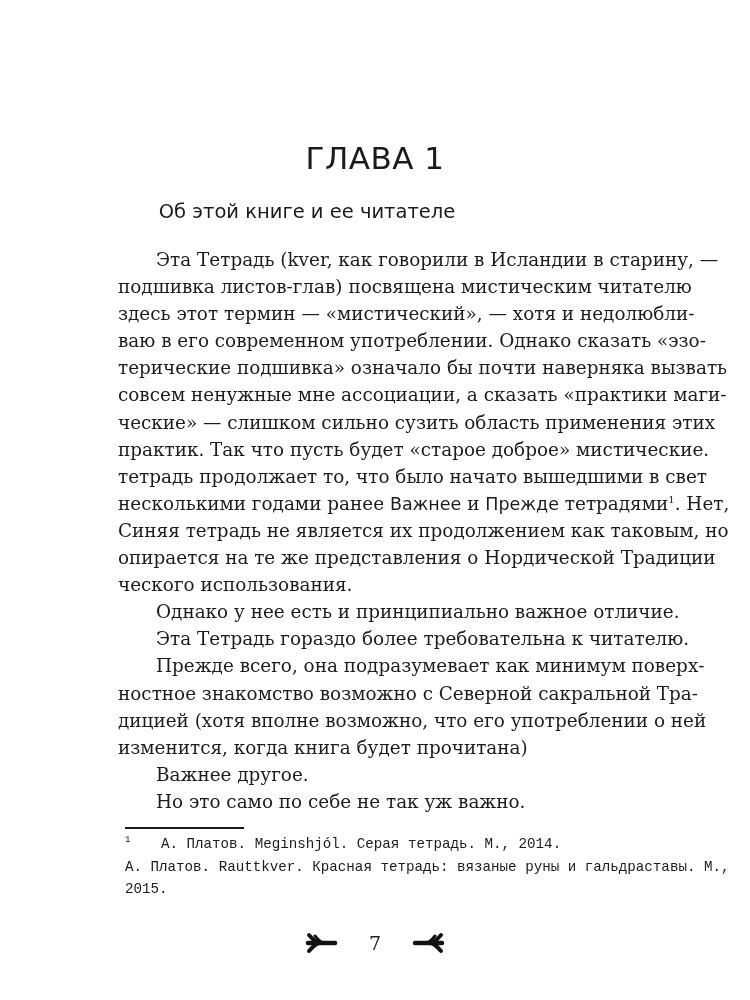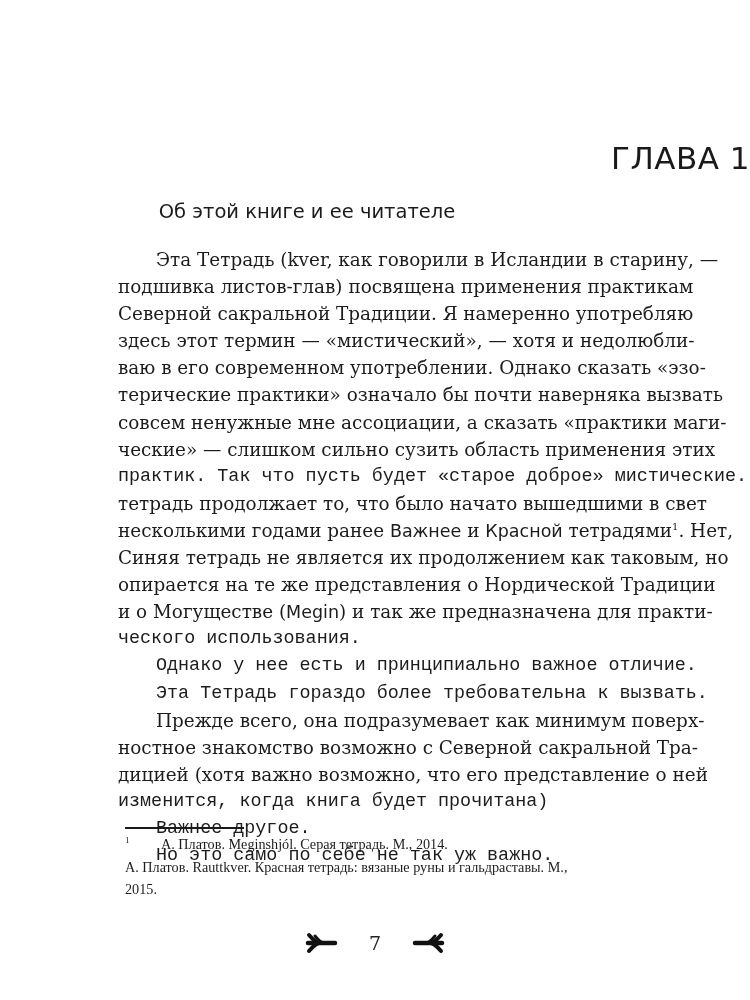--- a/index.html
+++ b/index.html
@@ -1,74 +1,72 @@
 <!DOCTYPE html>
 <html><head>
   <meta charset="utf-8">
   <style>
     html, body { margin: 0; padding: 0; background: #ffffff; }
     body { width: 750px; height: 1000px; position: relative; overflow: hidden; color: #1c1c1c; }
     .chapter {
-      position: absolute; left: 0; width: 750px; top: 140px; text-align: right;
+      position: absolute; left: 0; width: 750px; top: 140px; text-align: center;
       font-family: "DejaVu Sans", sans-serif; font-size: 31px; letter-spacing: 0.5px; font-weight: normal; color: #1a1a1a;
     }
     .subtitle {
       position: absolute; left: 0; width: 614px; top: 200px; text-align: center;
       font-family: "DejaVu Sans", sans-serif; font-size: 19.5px; color: #1a1a1a;
     }
     .body-text {
       position: absolute; left: 118px; width: 531px; top: 246px;
       font-family: "DejaVu Serif", serif; font-size: 18.4px; line-height: 27.1px; color: #1c1c1c;
     }
     .line { white-space: nowrap; height: 27.1px; text-align: justify; text-align-last: justify; }
-    .line.last { text-align-last: left; font-family: Liberation Mono, monospace; }
+    .line.last { text-align-last: left; }
     .line.indent { padding-left: 38px; }
     .sans { font-family: "DejaVu Sans", sans-serif; font-size: 17.5px; }
     sup { font-size: 10px; vertical-align: 7px; line-height: 0; }
     .fn-rule { position: absolute; left: 125px; top: 827px; width: 119px; height: 2px; background: #1a1a1a; }
     .footnotes {
       position: absolute; left: 125px; width: 520px; top: 829px;
-      font-family: Liberation Serif, serif; font-size: 14.2px; line-height: 22.5px; color: #1c1c1c;
+      font-family: Liberation Mono, monospace; font-size: 14.2px; line-height: 22.5px; color: #1c1c1c;
     }
     .fn-line { white-space: nowrap; }
     .fn-mark { font-size: 9px; vertical-align: 6px; display: inline-block; width: 36px; }
     .folio {
       position: absolute; top: 928px; left: 0; width: 750px; height: 30px;
       display: flex; justify-content: center; align-items: center; gap: 30px;
     }
     .page-num { font-family: "DejaVu Serif", serif; font-size: 19px; color: #222; }
     .orn svg { display: block; }
   </style>
 </head>
 <body>
 
 <div class="chapter">ГЛАВА 1</div>
 <div class="subtitle">Об этой книге и ее читателе</div>
 
 <div class="body-text" id="body-text">
     <div class="line indent">Эта Тетрадь (kver, как говорили в Исландии в старину, —</div>
-    <div class="line">подшивка листов-глав) посвящена применения практикам</div>
-    <div class="line">Северной сакральной Традиции. Я намеренно употребляю</div>
+    <div class="line">подшивка листов-глав) посвящена мистическим читателю</div>
     <div class="line">здесь этот термин — «мистический», — хотя и недолюбли-</div>
     <div class="line">ваю в его современном употреблении. Однако сказать «эзо-</div>
-    <div class="line">терические практики» означало бы почти наверняка вызвать</div>
+    <div class="line">терические подшивка» означало бы почти наверняка вызвать</div>
     <div class="line">совсем ненужные мне ассоциации, а сказать «практики маги-</div>
     <div class="line">ческие» — слишком сильно сузить область применения этих</div>
     <div class="line last">практик. Так что пусть будет «старое доброе» мистические.</div>
     <div class="line">тетрадь продолжает то, что было начато вышедшими в свет</div>
-    <div class="line">несколькими годами ранее <span class="sans">Важнее</span> и <span class="sans">Красной</span> тетрадями<sup>1</sup>. Нет,</div>
+    <div class="line">несколькими годами ранее <span class="sans">Важнее</span> и <span class="sans">Прежде</span> тетрадями<sup>1</sup>. Нет,</div>
     <div class="line">Синяя тетрадь не является их продолжением как таковым, но</div>
     <div class="line">опирается на те же представления о Нордической Традиции</div>
-    <div class="line">и о Могуществе (<span class="sans">Megin</span>) и так же предназначена для практи-</div>
     <div class="line last">ческого использования.</div>
     <div class="line indent last">Однако у нее есть и принципиально важное отличие.</div>
-    <div class="line indent last">Эта Тетрадь гораздо более требовательна к вызвать.</div>
+    <div class="line indent last">Эта Тетрадь гораздо более требовательна к читателю.</div>
     <div class="line indent">Прежде всего, она подразумевает как минимум поверх-</div>
     <div class="line">ностное знакомство возможно с Северной сакральной Тра-</div>
-    <div class="line">дицией (хотя важно возможно, что его представление о ней</div>
+    <div class="line">дицией (хотя вполне возможно, что его употреблении о ней</div>
     <div class="line last">изменится, когда книга будет прочитана)</div>
     <div class="line indent last">Важнее другое.</div>
     <div class="line indent last">Но это само по себе не так уж важно.</div>
   </div>
 
 <div class="fn-rule"></div>
 <div class="footnotes" id="footnotes">
     <div class="fn-line"><span class="fn-mark">1</span><span>А. Платов. Meginshjól. Серая тетрадь. М., 2014.</span></div>
     <div class="fn-line"><span>А. Платов. Rauttkver. Красная тетрадь: вязаные руны и гальдраставы. М.,</span></div>
     <div class="fn-line"><span>2015.</span></div>

